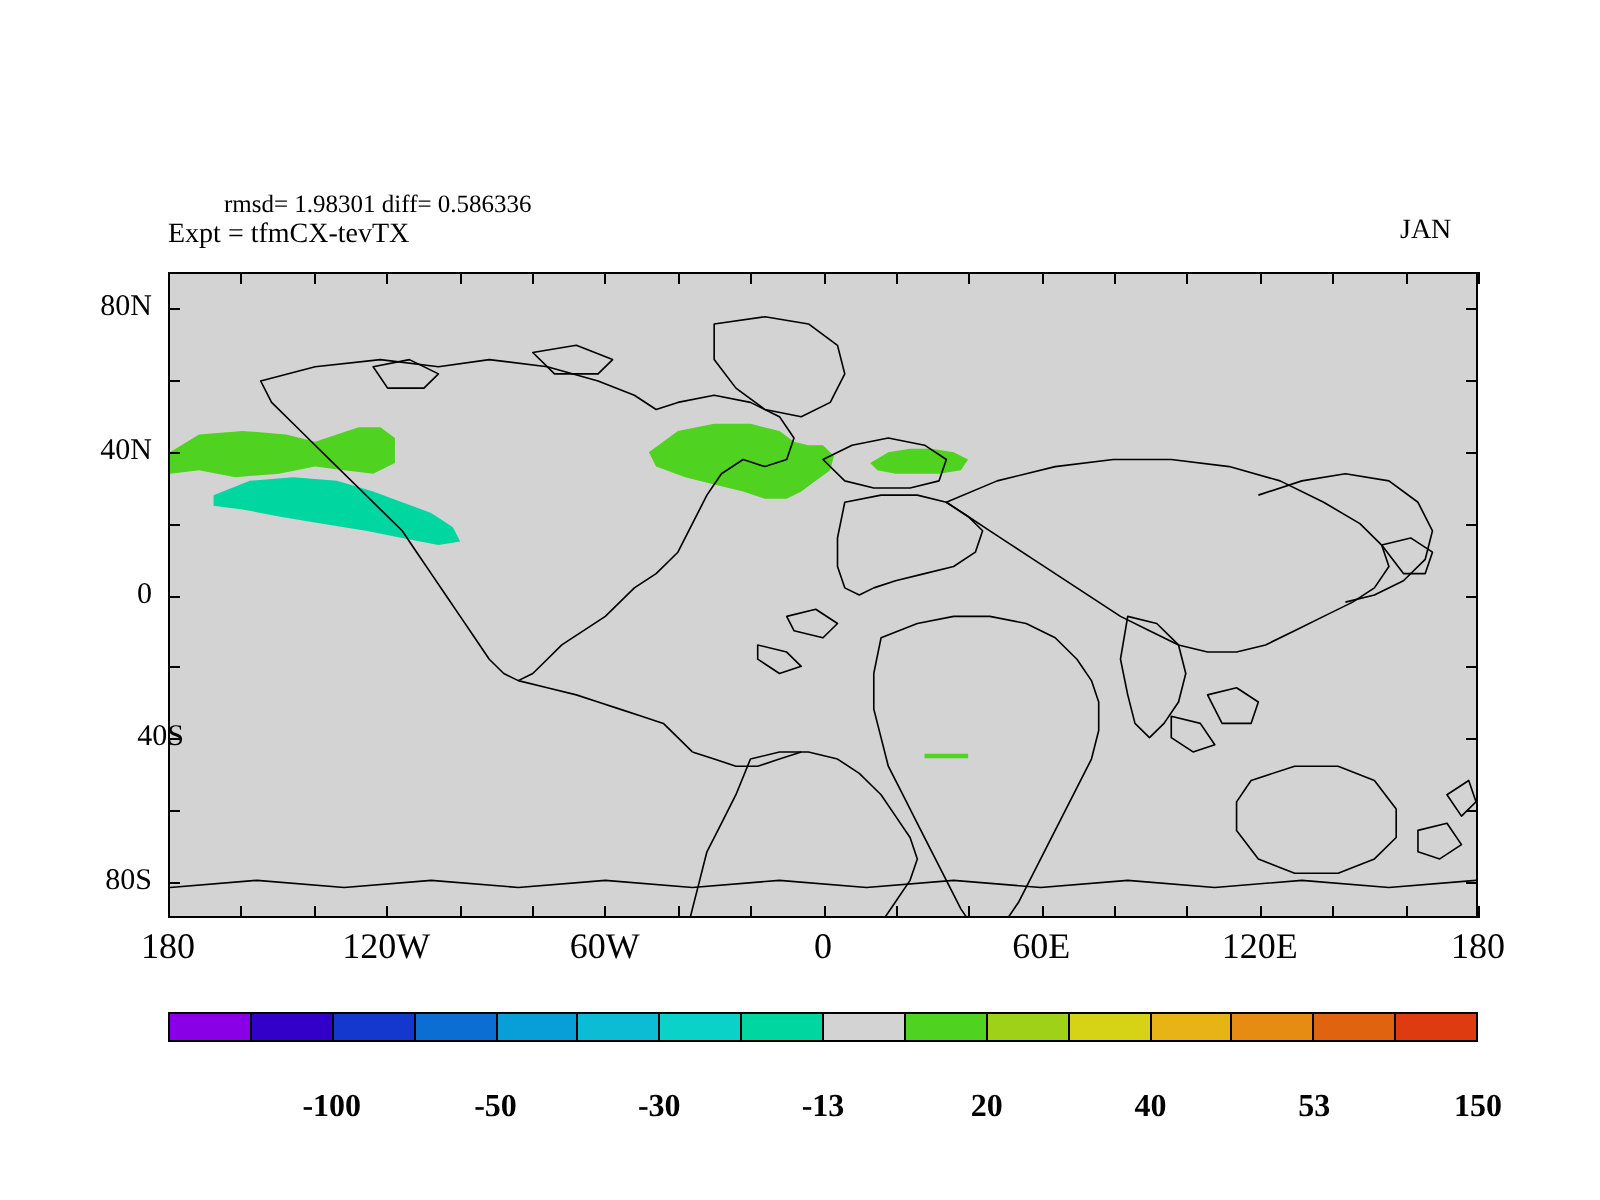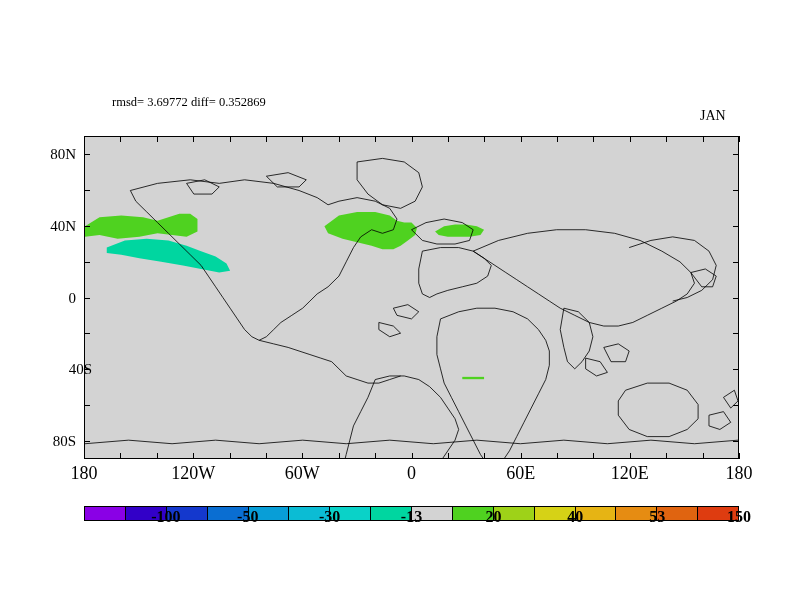--- a/index.html
+++ b/index.html
@@ -30,30 +30,31 @@
   .xlab{position:absolute;top:463px;font-size:18px;transform:translateX(-50%);}
   .ylab{position:absolute;right:748px;font-size:15px;transform:translateY(-50%);
         text-align:right;}
   .ylab{left:auto;}
 
   
   #cbar{position:absolute;left:84px;top:506px;width:655px;height:15px;
         border:1px solid #000;box-sizing:border-box;display:flex;}
   #cbar div{flex:1 1 0;height:100%;border-right:1px solid #000;box-sizing:border-box;}
   #cbar div:last-child{border-right:none;}
-  .cblab{position:absolute;top:508px;font-size:16px;font-weight:bold;
+  .cblab{position:absolute;top:545px;font-size:16px;font-weight:bold;
          transform:translateX(-50%);}
 </style>
 </head>
 <body>
 
 <div id="stage">
 
 
-  <div class="txt" id="rmsd">rmsd= 3.69772 diff= 0.352869</div>
+  <div class="txt" id="rmsd">rmsd= 1.98301 diff= 0.586336</div>
+  <div class="txt" id="expt">Expt = tfmCX-tevTX</div>
   <div class="txt" id="month">JAN</div>
 
   <div id="map">
     <svg viewBox="0 0 360 180" preserveAspectRatio="none">
       <g id="fills">
           <path d="M0.0,50.0 L8.0,45.0 L20.0,44.0 L32.0,45.0 L40.0,47.0 L46.0,45.0 L52.0,43.0 L58.0,43.0 L62.0,46.0 L62.0,53.0 L56.0,56.0 L48.0,55.0 L40.0,54.0 L30.0,56.0 L18.0,57.0 L8.0,55.0 L0.0,56.0 Z" fill="#4fd220"></path>
           <path d="M12.0,62.0 L22.0,58.0 L34.0,57.0 L46.0,58.0 L56.0,61.0 L64.0,64.0 L72.0,67.0 L78.0,71.0 L80.0,75.0 L74.0,76.0 L64.0,74.0 L54.0,72.0 L42.0,70.0 L30.0,68.0 L20.0,66.0 L12.0,65.0 Z" fill="#00d6a0"></path>
           <path d="M132.0,50.0 L140.0,44.0 L150.0,42.0 L160.0,42.0 L168.0,44.0 L172.0,47.0 L176.0,48.0 L180.0,48.0 L183.0,51.0 L182.0,55.0 L178.0,58.0 L174.0,61.0 L170.0,63.0 L164.0,63.0 L158.0,61.0 L150.0,59.0 L142.0,57.0 L134.0,54.0 Z" fill="#4fd220"></path>
           <path d="M193.0,53.0 L198.0,50.0 L204.0,49.0 L210.0,49.0 L216.0,50.0 L220.0,52.0 L218.0,55.0 L212.0,56.0 L206.0,56.0 L200.0,56.0 L195.0,55.0 Z" fill="#4fd220"></path>
           <path d="M208.0,134.5 L220.0,134.5 L220.0,135.8 L208.0,135.8 Z" fill="#4fd220"></path>

